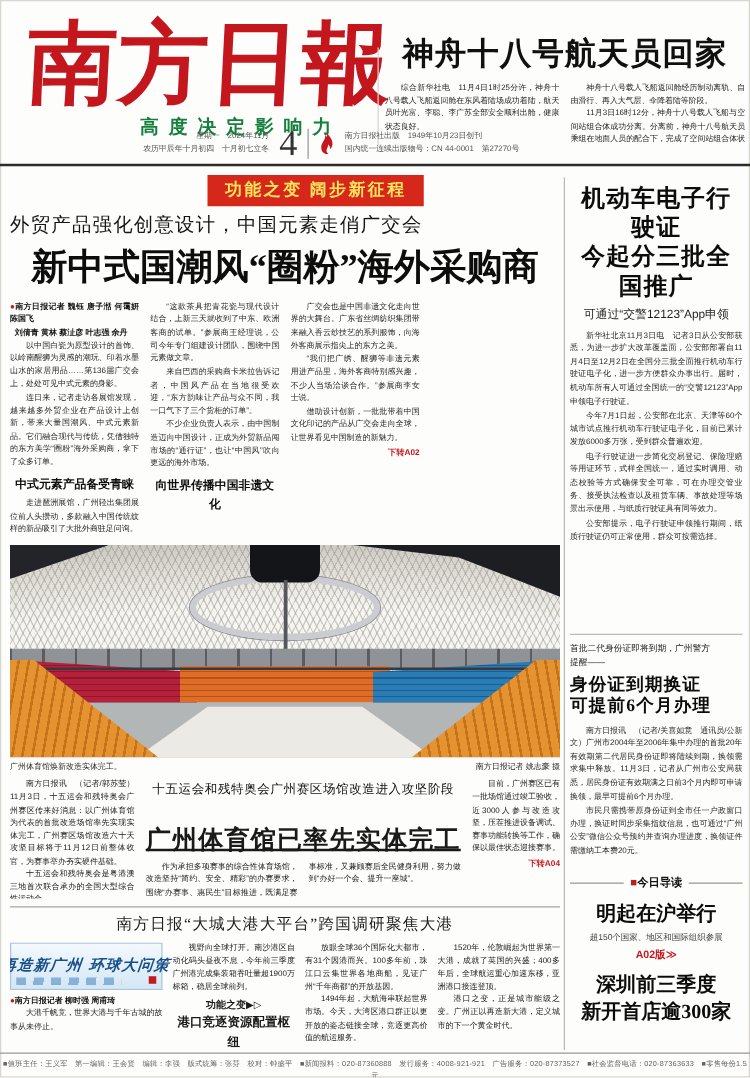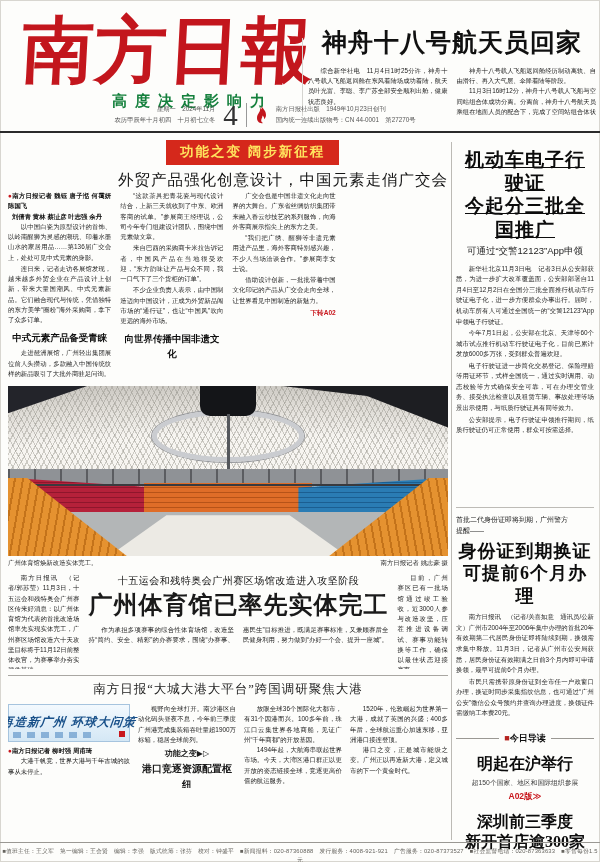--- a/index.html
+++ b/index.html
@@ -34,21 +34,21 @@
   #main { position:absolute; left:8px; top:137px; width:440px; }
   #sidebar { position:absolute; left:456px; top:148px; width:138px; }
   .v-rule { position:absolute; left:451px; top:142px; height:698px; width:1px; background:#bcbab5; }
   .footer-rule { position:absolute; left:0; top:842px; width:600px; height:1px; background:#9a9893; }
   .footer { position:absolute; left:0; top:847px; width:600px; text-align:center;
     font-size:5.8px; color:#66645f; letter-spacing:0.2px; }
 
   
   .banner { display:inline-block; margin:3px 0 5px 158px; background:#d5281b; color:#ffe45e;
     font-weight:bold; font-size:13.5px; letter-spacing:2px; padding:3px 14px 4px; }
-  .lead-kicker { text-align:right; font-family:"Liberation Serif","DejaVu Serif",serif;
+  .lead-kicker { text-align:left; font-family:"Liberation Serif","DejaVu Serif",serif;
     font-size:15.5px; letter-spacing:1px; color:#151515; }
   .lead-head { text-align:center; font-family:"Liberation Serif","DejaVu Serif",serif; font-weight:bold;
     font-size:29px; letter-spacing:0px; color:#0d0d0d; margin:3px 0 7px; white-space:nowrap; }
   .lead-cols { height:192px; overflow:hidden; column-count:4; column-gap:9px; column-fill:auto;
     font-size:6.4px; line-height:1.6; text-align:justify; color:#262626; }
   .lead-cols p { margin-bottom:1px; }
   .gz-box { break-inside:avoid; background:linear-gradient(180deg,#2e6fb5,#1a4c92); color:#fff;
     text-align:center; padding:4px 0 4px; margin-bottom:5px; }
   .gz-box .t { font-size:12.5px; font-weight:bold; letter-spacing:2px; }
   .gz-box .s { font-size:7.5px; margin-top:1px; letter-spacing:1px; }
@@ -97,21 +97,21 @@
     background:repeating-linear-gradient(80deg,#e59230 0 6px,#c4731a 6px 8px);
     clip-path:polygon(84% 0,100% 0,100% 100%,0 100%); }
   .caption-row { display:flex; justify-content:space-between; font-size:6.4px; color:#2a2a2a; margin:3px 0 5px; }
 
   
   .stad { display:flex; gap:9px; height:96px; overflow:hidden; }
   .stad-left { width:116px; font-size:6.4px; line-height:1.6; text-align:justify; overflow:hidden; }
   .stad-center { flex:1; }
   .stad-kicker { text-align:center; font-size:10px; letter-spacing:0.5px; color:#111; margin-top:1px; }
   .stad-head { text-align:center; font-family:"Liberation Serif","DejaVu Serif",serif; font-weight:bold;
-    font-size:24px; letter-spacing:1px; margin:1px 0 4px; white-space:nowrap; }
+    font-size:20px; letter-spacing:1px; margin:20px 0 4px; white-space:nowrap;text-decoration:underline; }
   .stad-cols { column-count:2; column-gap:9px; font-size:6.4px; line-height:1.6; text-align:justify;
     height:46px; overflow:hidden; }
   .stad-right { width:82px; font-size:6.4px; line-height:1.6; text-align:justify; overflow:hidden; }
   .hrule { border-top:1px solid #a9a7a2; margin:6px 0 5px; }
 
   
   .port-head { text-align:center; font-family:"Liberation Serif","DejaVu Serif",serif; font-weight:bold;
     font-size:27px; letter-spacing:2px; color:#0d0d0d; }
   .port-sub { text-align:center; font-family:"Liberation Serif","DejaVu Serif",serif;
     font-size:12.5px; letter-spacing:1px; color:#1c1c1c; margin:3px 0 6px; }
@@ -123,28 +123,28 @@
   .port-logo .cal { font-family:"DejaVu Serif","Liberation Serif",serif; font-weight:bold; font-style:italic;
     font-size:12px; color:#185089; letter-spacing:1px; transform:skewX(-6deg); white-space:nowrap; }
   .port-logo .seal { position:absolute; right:4px; bottom:4px; width:6px; height:6px; background:#c8161c; }
   .port-logo .wave { position:absolute; left:4px; bottom:3px; width:70%; height:6px;
     background:repeating-linear-gradient(95deg, rgba(70,130,190,.55) 0 8px, transparent 8px 14px); }
   .ch-tag { font-weight:bold; font-size:8px; text-align:center; text-indent:0; margin-top:3px; }
   .ch-main { font-weight:bold; font-size:10px; text-align:center; text-indent:0; margin-bottom:2px; }
 
   
   .sb-h { text-align:center; font-family:"Liberation Serif","DejaVu Serif",serif; font-weight:bold;
-    font-size:19px; letter-spacing:1px; line-height:1.22; color:#0c0c0c;text-decoration:underline; }
+    font-size:19px; letter-spacing:1px; line-height:1.22; color:#0c0c0c; }
   .sb-sub { text-align:center; font-size:9.5px; color:#1f1f1f; margin:4px 0 6px; }
   .sb-body { font-size:6.4px; line-height:1.65; text-align:justify; color:#262626; overflow:hidden; }
   .sb-body p { margin-bottom:1px; }
   .sb-div { border-top:1px solid #bdbbb6; margin:7px 0 6px; }
   .sb-kicker { font-size:7px; line-height:1.65; color:#222; margin-bottom:3px; }
-  .sb-h2 { text-align:center; font-family:"Liberation Serif","DejaVu Serif",serif; font-weight:bold;
-    font-size:18px; letter-spacing:1px; line-height:1.25; color:#0c0c0c; }
+  .sb-h2 { text-align:left; font-family:"Liberation Serif","DejaVu Serif",serif; font-weight:bold;
+    font-size:14px; letter-spacing:1px; line-height:1.25; color:#0c0c0c; }
   .digest-bar { display:flex; align-items:center; gap:5px; margin:8px 0 2px; }
   .digest-bar .ln { flex:1; height:1px; background:#9a9893; }
   .digest-label { font-weight:bold; font-size:9px; color:#111; white-space:nowrap; }
   .digest-label .sq { color:#b5231f; }
   .dg-item { margin-top:9px; }
   .dg-t { text-align:center; font-family:"Liberation Serif","DejaVu Serif",serif; font-weight:bold;
     font-size:16px; line-height:1.28; color:#0c0c0c; }
   .dg-sub { text-align:center; font-size:6.8px; color:#3d3d3d; margin-top:3px; }
   .dg-page { text-align:center; font-size:8.5px; font-weight:bold; color:#c8161c; margin-top:3px; }
 
@@ -189,20 +189,21 @@
       <div>国内统一连续出版物号：CN 44-0001　第27270号</div>
     </div>
   </div>
   <div class="masthead-rule"></div>
 
   <div class="v-rule"></div>
 
   <div id="main">
     <div class="banner">功能之变 阔步新征程</div>
     <div class="lead-kicker">外贸产品强化创意设计，中国元素走俏广交会</div>
+    <div class="lead-head">新中式国潮风“圈粉”海外采购商</div>
 
     <div class="lead-cols">
       <div class="byline"><span class="dot">●</span><span>南方日报记者 魏钰 唐子湉 何霭妍 陈国飞</span></div>
       <div class="byline"><span style="visibility:hidden">●</span><span>刘倩青 黄林 蔡沚彦 叶志强 余丹</span></div>
       <div>
           <p class="p">以中国白瓷为原型设计的首饰、以岭南醒狮为灵感的潮玩、印着水墨山水的家居用品……第136届广交会上，处处可见中式元素的身影。</p>
           <p class="p">连日来，记者走访各展馆发现，越来越多外贸企业在产品设计上创新，带来大量国潮风、中式元素新品。它们融合现代与传统，凭借独特的东方美学“圈粉”海外采购商，拿下了众多订单。</p>
         </div>
       <div class="crosshead">中式元素产品备受青睐</div>
       <div>

